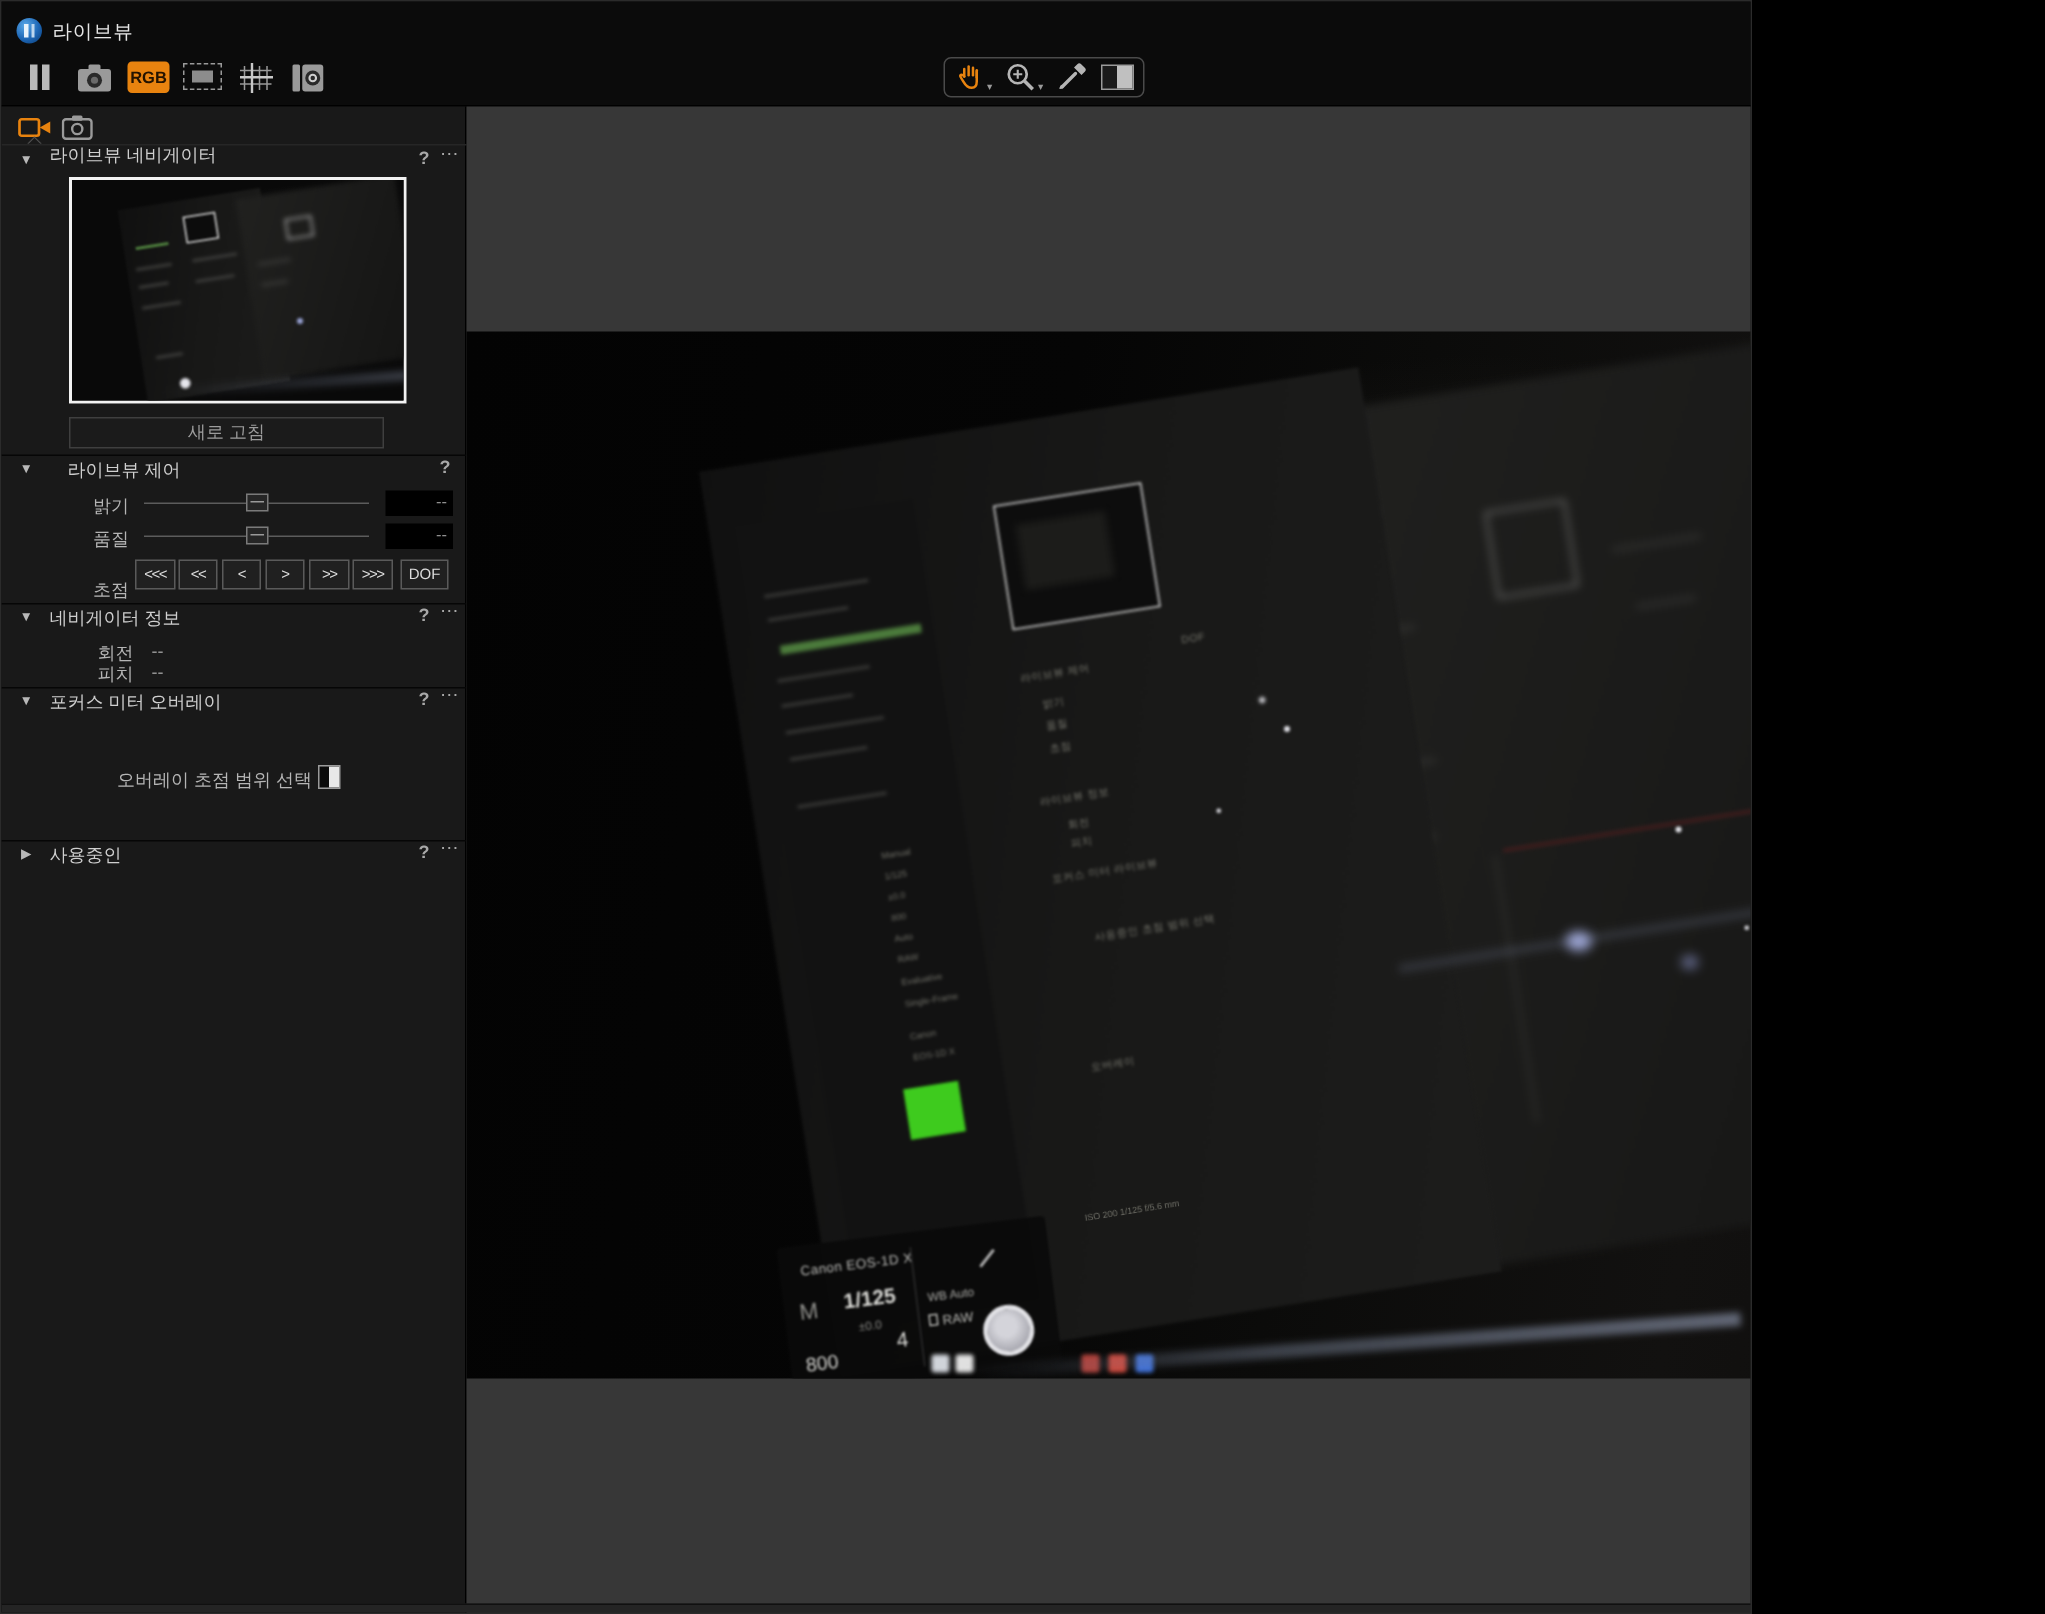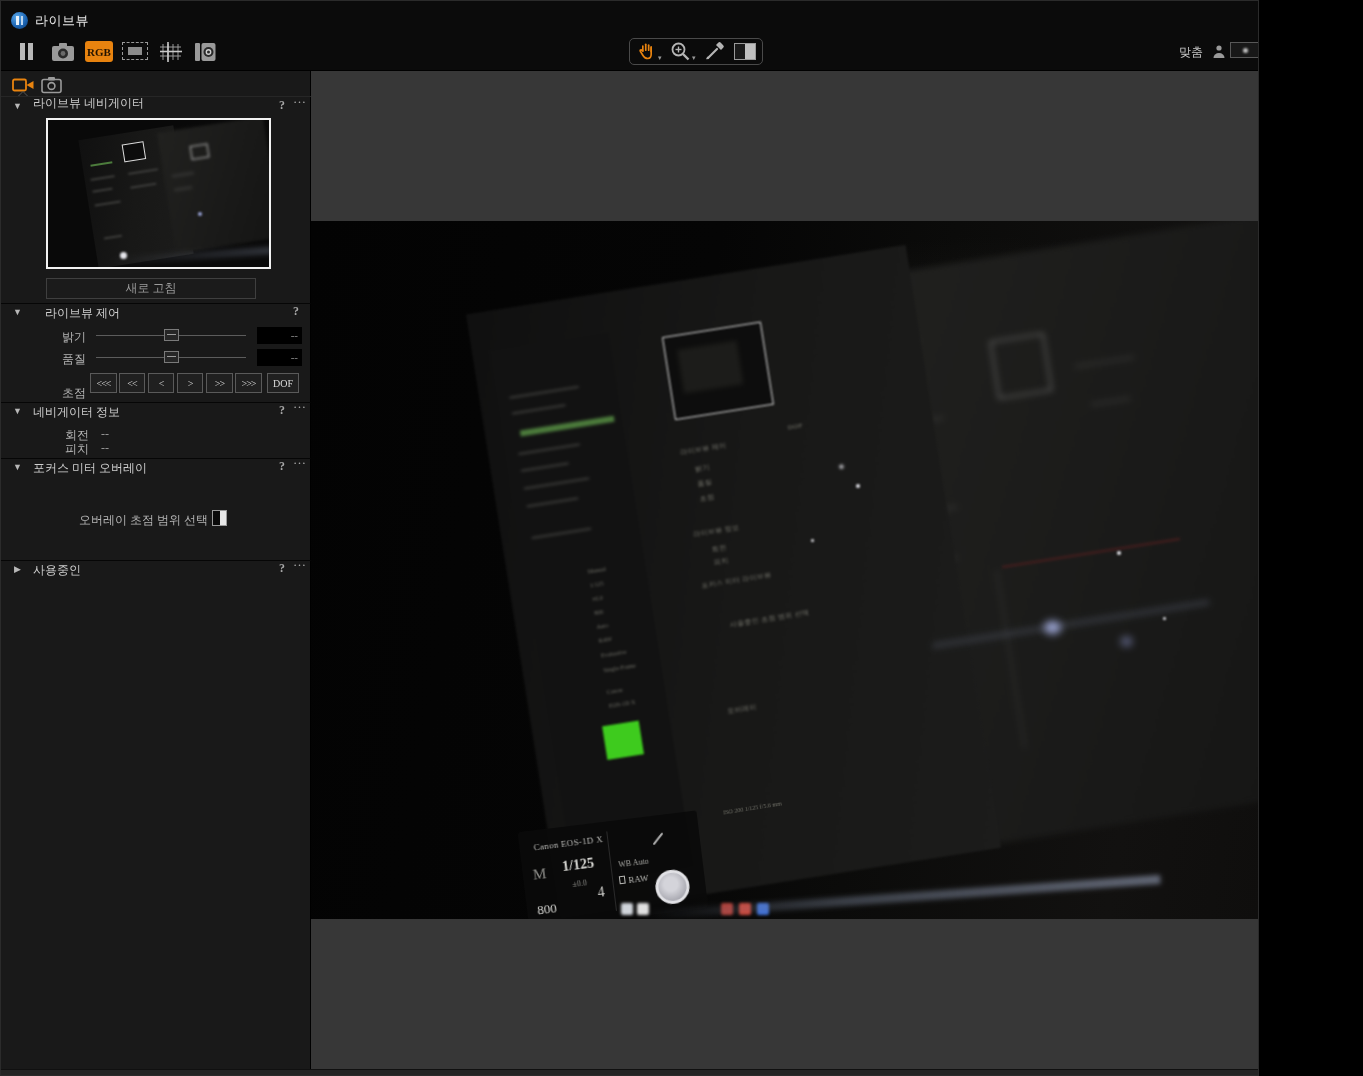--- a/index.html
+++ b/index.html
@@ -1,17 +1,17 @@
 <!DOCTYPE html>
 <html><head>
 <meta charset="utf-8">
 <style>
   html,body{margin:0;padding:0;background:#000;}
-  #root{position:relative;width:1259px;height:1076px;background:#0b0b0b;overflow:hidden;
-        font-family:Liberation Serif, serif;box-sizing:border-box;
+  #root{position:relative;width:1168px;height:1076px;background:#0b0b0b;overflow:hidden;
+        font-family:Liberation Sans, sans-serif;box-sizing:border-box;
         border:1px solid #2b2b2b;}
   #root *{box-sizing:border-box;}
   .abs{position:absolute;}
   
   .titlebar-text{font-size:13px;color:#e6e6e6;letter-spacing:.5px;}
   .winctl{font-size:14px;color:#cfcfcf;width:20px;text-align:center;cursor:default;}
   .logo{width:17px;height:17px;border-radius:50%;
         background:radial-gradient(circle at 35% 30%,#5aa8e8,#1d66b5 55%,#0a3a72);}
   .logo:before{content:"";position:absolute;left:5px;top:4px;width:2.5px;height:9px;background:#e8f2fb;}
   .logo:after{content:"";position:absolute;left:9.5px;top:4px;width:2.5px;height:9px;background:#bcd6ee;}

